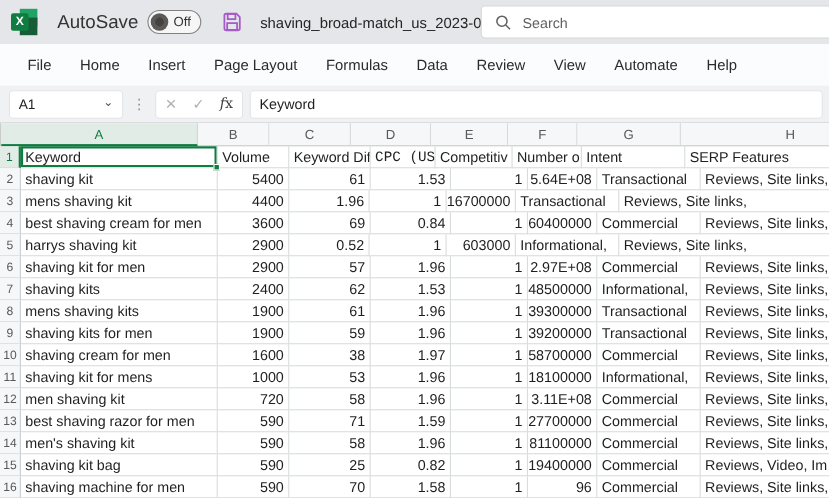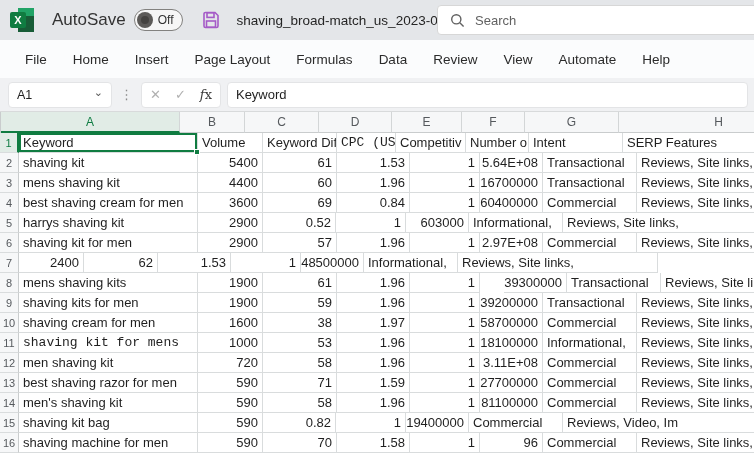--- a/index.html
+++ b/index.html
@@ -266,23 +266,20 @@
         </div>
       </div>
       <div class="r">
         <div class="rowhdr">3</div>
         <div class="c" style="width: 179px;">
           <span>mens shaving kit</span>
         </div>
         <div class="c num" style="width: 65px;">
           <span>4400</span>
         </div>
-        <div class="c num" style="width: 74px;">
-          <span>60</span>
-        </div>
         <div class="c num" style="width: 73px;">
           <span>1.96</span>
         </div>
         <div class="c num" style="width: 70px;">
           <span>1</span>
         </div>
         <div class="c num" style="width: 63px;">
           <span>16700000</span>
         </div>
         <div class="c" style="width: 94px;">
@@ -365,20 +362,23 @@
         </div>
         <div class="c" style="width: 94px;">
           <span>Commercial</span>
         </div>
         <div class="c" style="width: 200px;">
           <span>Reviews, Site links,</span>
         </div>
       </div>
       <div class="r">
         <div class="rowhdr">7</div>
+        <div class="c" style="width: 179px;">
+          <span>shaving kits</span>
+        </div>
         <div class="c num" style="width: 65px;">
           <span>2400</span>
         </div>
         <div class="c num" style="width: 74px;">
           <span>62</span>
         </div>
         <div class="c num" style="width: 73px;">
           <span>1.53</span>
         </div>
         <div class="c num" style="width: 70px;">
@@ -404,21 +404,21 @@
         </div>
         <div class="c num" style="width: 74px;">
           <span>61</span>
         </div>
         <div class="c num" style="width: 73px;">
           <span>1.96</span>
         </div>
         <div class="c num" style="width: 70px;">
           <span>1</span>
         </div>
-        <div class="c num" style="width: 63px; margin-left: 24px;">
+        <div class="c num" style="width: 63px;">
           <span>39300000</span>
         </div>
         <div class="c" style="width: 94px;">
           <span>Transactional</span>
         </div>
         <div class="c" style="width: 200px;">
           <span>Reviews, Site links,</span>
         </div>
       </div>
       <div class="r">
@@ -470,21 +470,21 @@
         </div>
         <div class="c" style="width: 94px;">
           <span>Commercial</span>
         </div>
         <div class="c" style="width: 200px;">
           <span>Reviews, Site links,</span>
         </div>
       </div>
       <div class="r">
         <div class="rowhdr">11</div>
-        <div class="c" style="width: 179px; font-family: Liberation Mono, monospace;">
+        <div class="c" style="width: 179px;">
           <span>shaving kit for mens</span>
         </div>
         <div class="c num" style="width: 65px;">
           <span>1000</span>
         </div>
         <div class="c num" style="width: 74px;">
           <span>53</span>
         </div>
         <div class="c num" style="width: 73px;">
           <span>1.96</span>
@@ -583,20 +583,23 @@
           <span>Reviews, Site links,</span>
         </div>
       </div>
       <div class="r">
         <div class="rowhdr">15</div>
         <div class="c" style="width: 179px;">
           <span>shaving kit bag</span>
         </div>
         <div class="c num" style="width: 65px;">
           <span>590</span>
+        </div>
+        <div class="c num" style="width: 74px;">
+          <span>25</span>
         </div>
         <div class="c num" style="width: 73px;">
           <span>0.82</span>
         </div>
         <div class="c num" style="width: 70px;">
           <span>1</span>
         </div>
         <div class="c num" style="width: 63px;">
           <span>19400000</span>
         </div>

